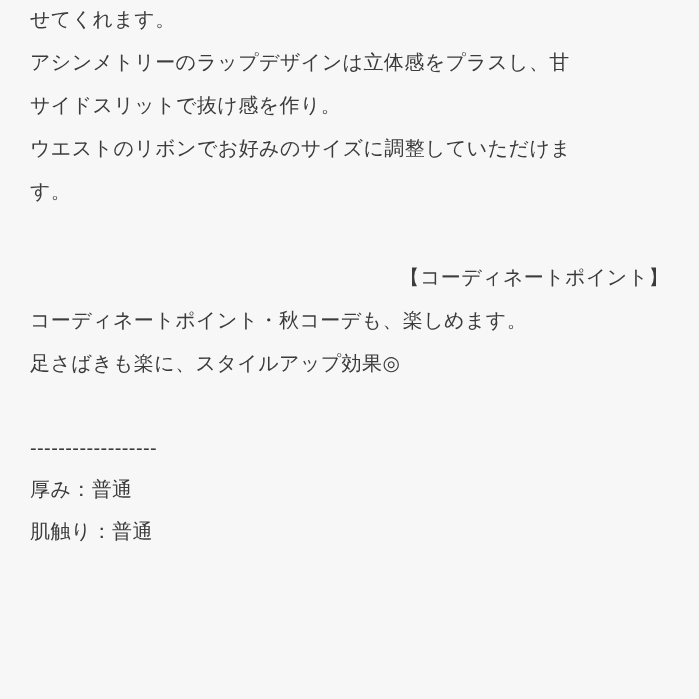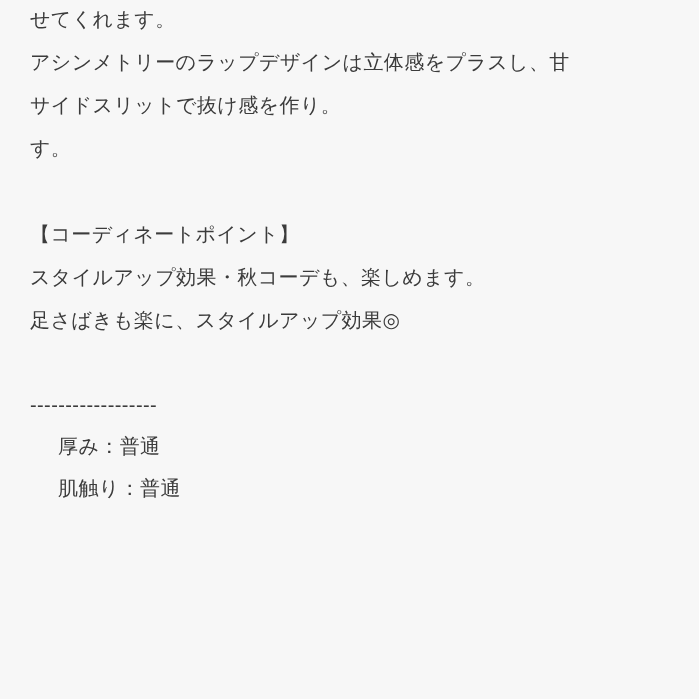--- a/index.html
+++ b/index.html
@@ -44,47 +44,48 @@
     letter-spacing: 0.4px;
     color: #3b3b3b;
     white-space: pre;
   }
   .heading {
     font-size: 20px;
     line-height: 43px;
     letter-spacing: 0.4px;
     color: #3b3b3b;
     white-space: pre-wrap;
+    text-align: right;
   }
   .fabric-line {
     font-size: 20px;
     line-height: 42px;
     letter-spacing: 0.4px;
     color: #3b3b3b;
     white-space: pre-wrap;
-    margin-left: 28px;
   }
 </style>
 </head>
 <body>
 
 <div class="page">
 
   <div class="block">
     <div class="line first">せてくれます。</div>
     <div class="line">アシンメトリーのラップデザインは立体感をプラスし、甘</div>
     <div class="line">サイドスリットで抜け感を作り。</div>
+    <div class="line">ウエストのリボンでお好みのサイズに調整していただけま</div>
     <div class="line">す。</div>
   </div>
 
   <div class="spacer"></div>
 
   <div class="block">
     <div class="heading">【コーディネートポイント】</div>
-    <div class="line">スタイルアップ効果・秋コーデも、楽しめます。</div>
+    <div class="line">コーディネートポイント・秋コーデも、楽しめます。</div>
     <div class="line">足さばきも楽に、スタイルアップ効果◎</div>
   </div>
 
   <div class="spacer"></div>
 
   <div class="block">
     <div class="divider-line">------------------</div>
     <div class="fabric-line">厚み：普通</div>
     <div class="fabric-line">肌触り：普通</div>
   </div>

